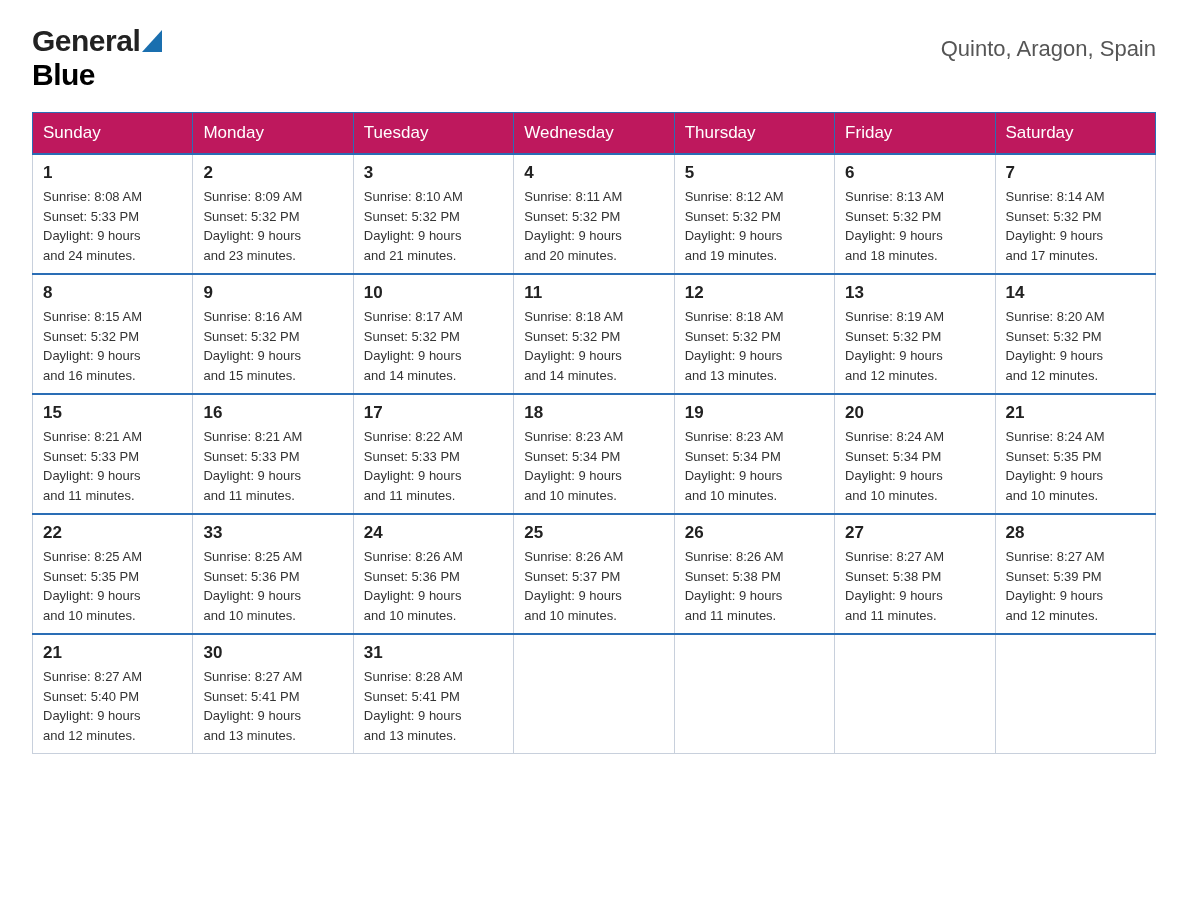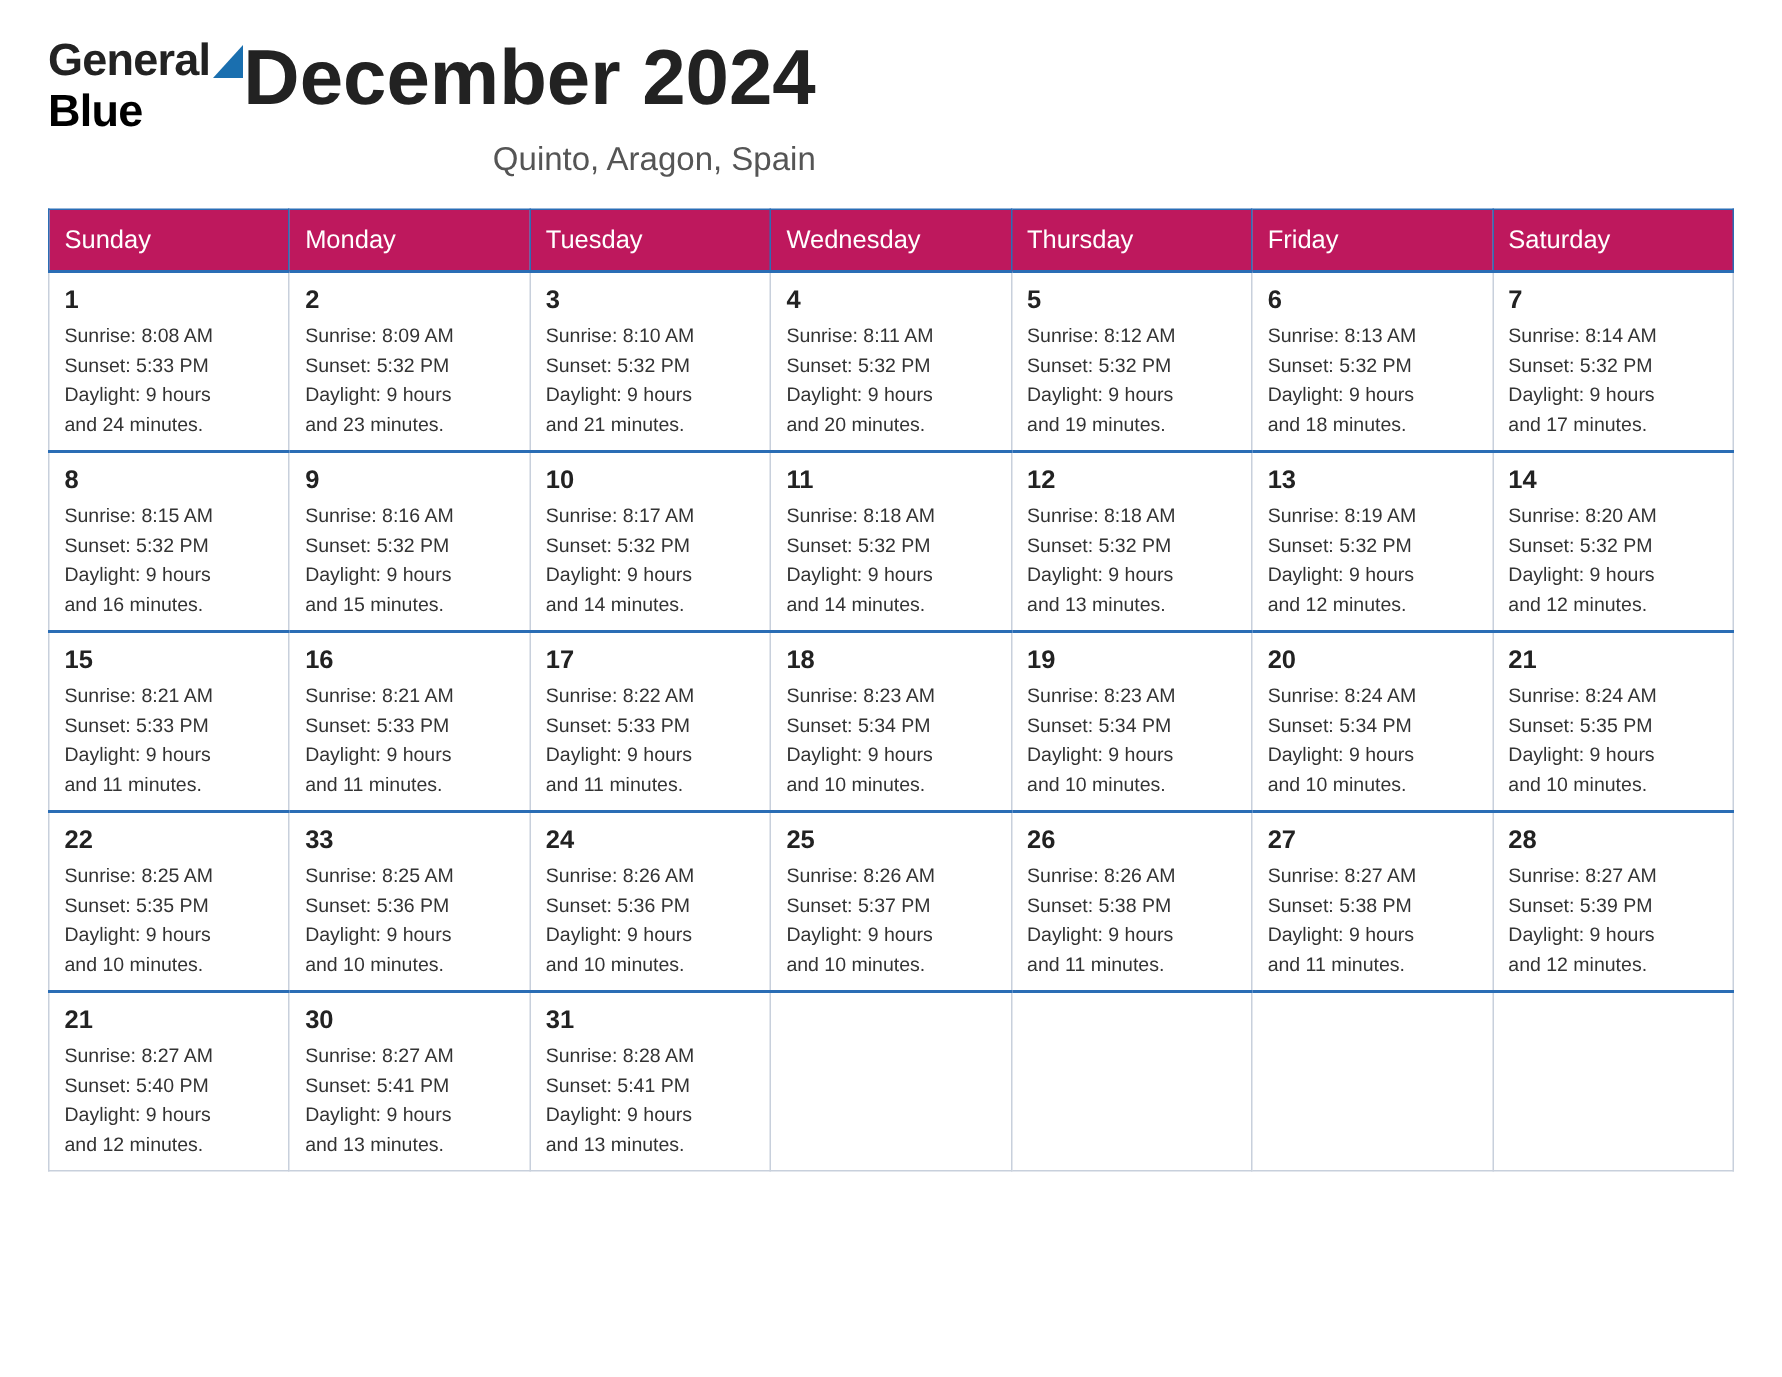--- a/index.html
+++ b/index.html
@@ -6,21 +6,21 @@
     body {
       font-family: Arial, sans-serif;
       background: #fff;
       color: #222;
       padding: 24px 32px;
       width: 1188px;
       min-height: 918px;
     }
     .header-area {
       display: flex;
-      justify-content: flex-start;
+      justify-content: space-between;
       align-items: flex-start;
       margin-bottom: 20px;
     }
     .logo {
       display: flex;
       flex-direction: column;
       align-items: flex-start;
     }
     .title-area {
       text-align: right;
@@ -112,21 +112,20 @@
           <span>General</span>
             <svg class="chevron-svg" width="20" height="22" viewBox="0 0 20 22">
               <polygon points="0,22 20,22 20,0" fill="#1a6faf"></polygon>
             </svg>
         </div>
         <div class="logo-line2">Blue</div>
       </div>
     </div>
   </div>
   <div class="title-area">
-    <div class="month-title">December 2024</div>
     <div class="location-title">Quinto, Aragon, Spain</div>
   </div>
 </div>
 
 <table class="calendar-table">
   <thead>
     <tr>
     <th>Sunday</th>
         <th>Monday</th>
         <th>Tuesday</th>

